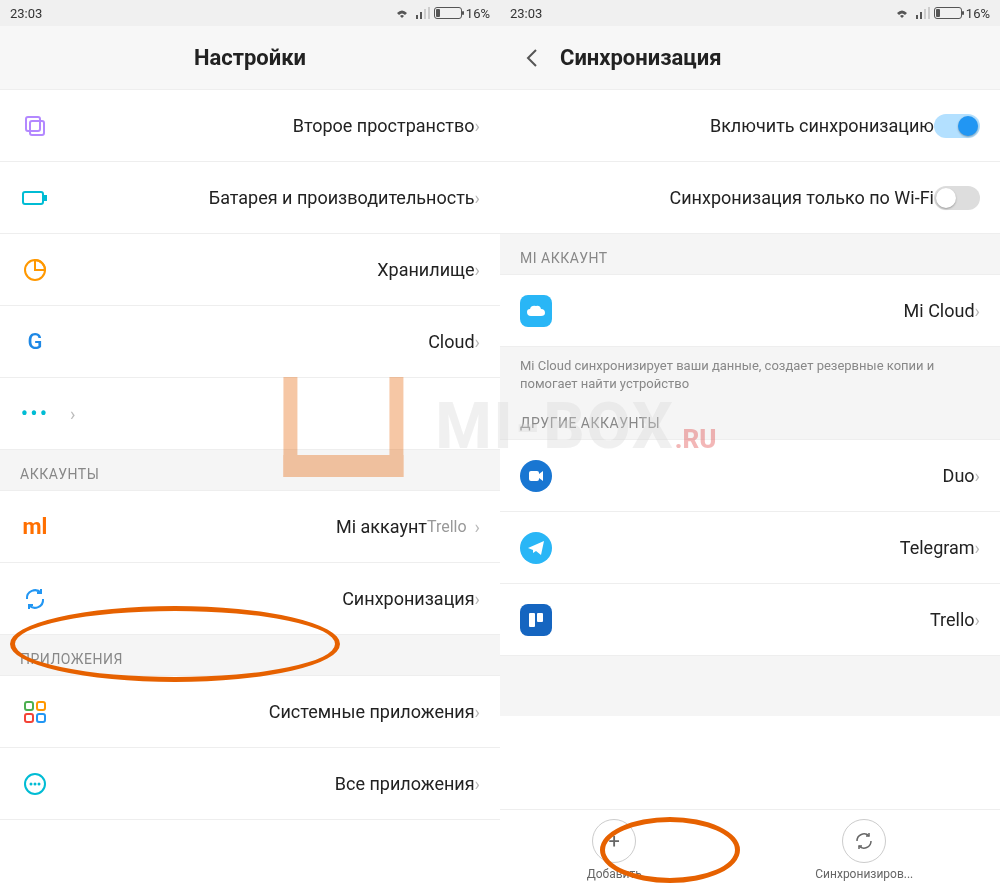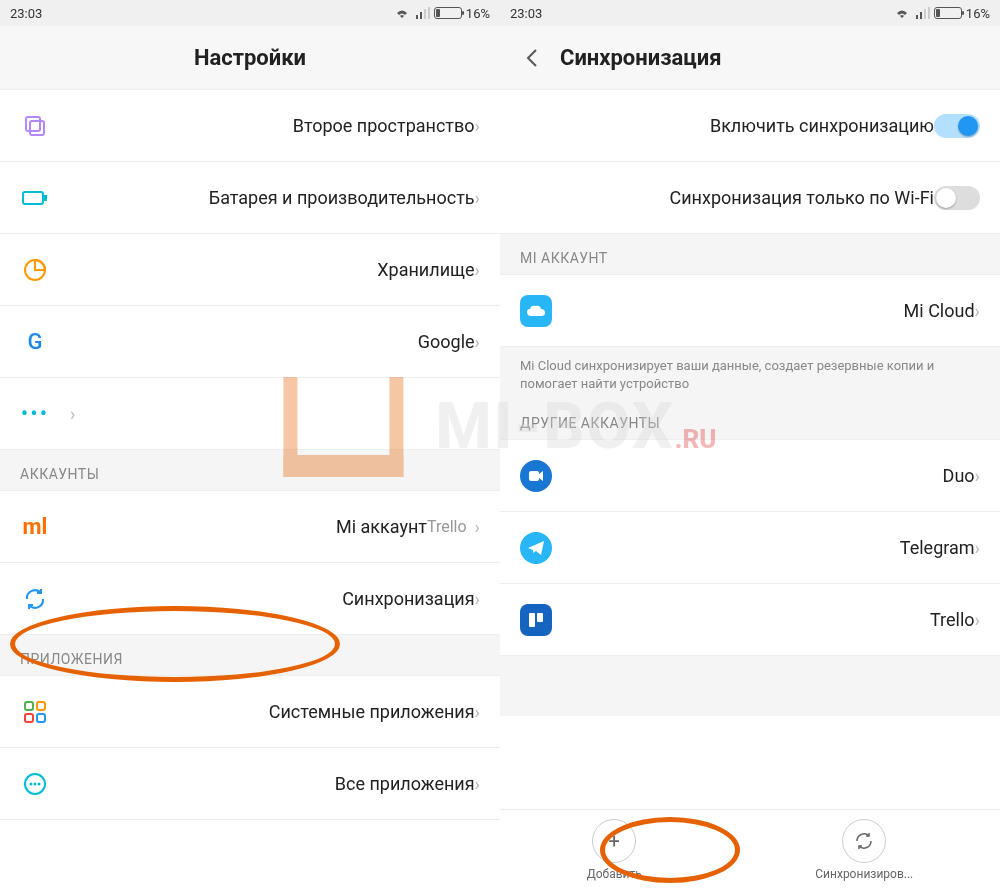--- a/index.html
+++ b/index.html
@@ -100,21 +100,21 @@
             </svg>
           </span>
         </div>
       <div class="label">Хранилище</div>
       <span class="chev">›</span>
     </div>
     <div class="row">
       <div class="iconbox">
           <span style="color:#1e88e5;font-size:22px;font-weight:500">G</span>
         </div>
-      <div class="label">Google</div>
+      <div class="label">Cloud</div>
       <span class="chev">›</span>
     </div>
     <div class="row">
       <div class="iconbox">
           <span style="color:#00bcd4;font-size:22px;letter-spacing:2px">•••</span>
         </div>
       <span class="chev">›</span>
     </div>
     <div class="section-h">АККАУНТЫ</div>
     <div class="row">

